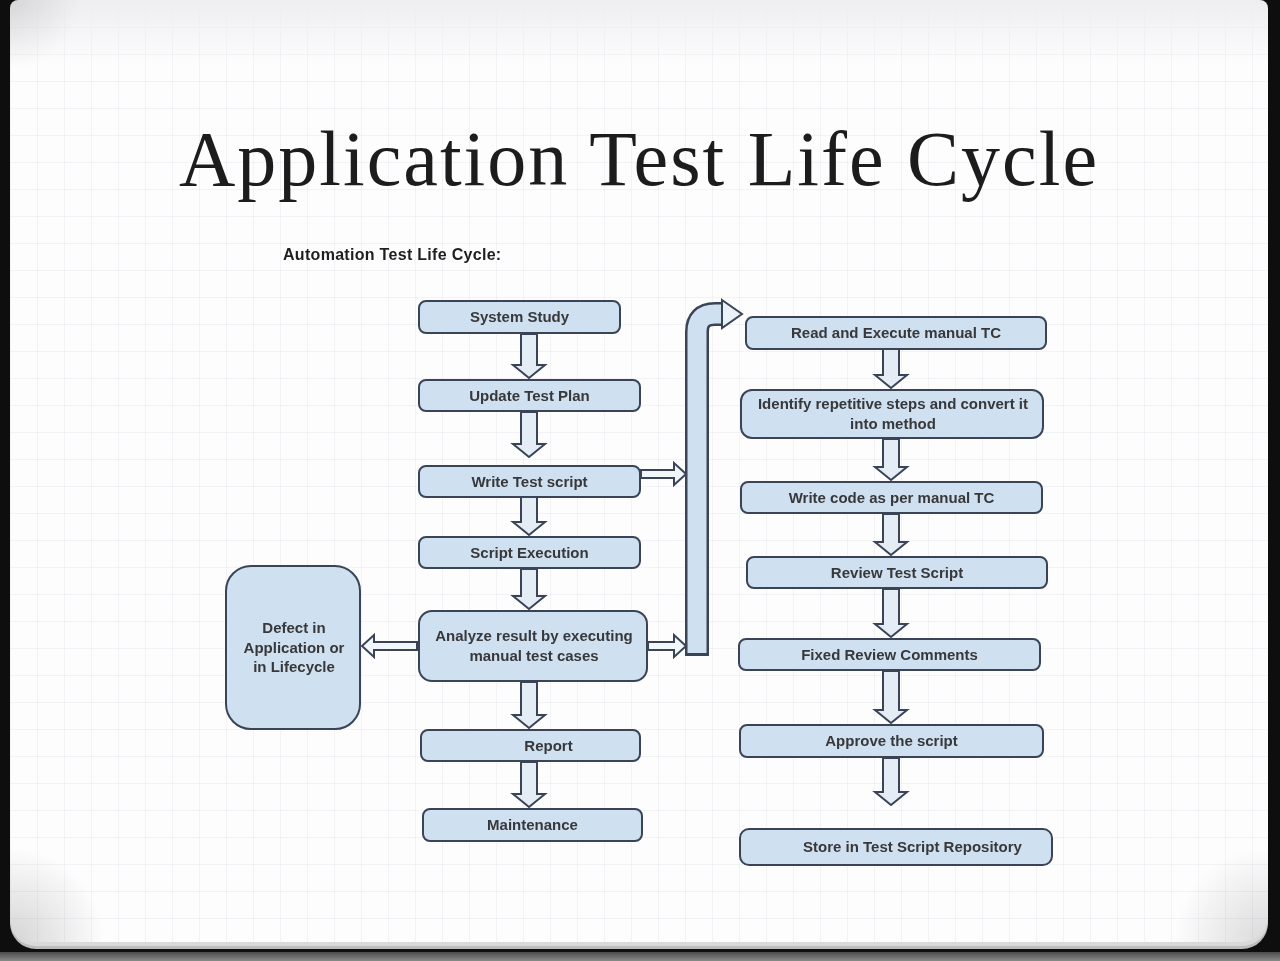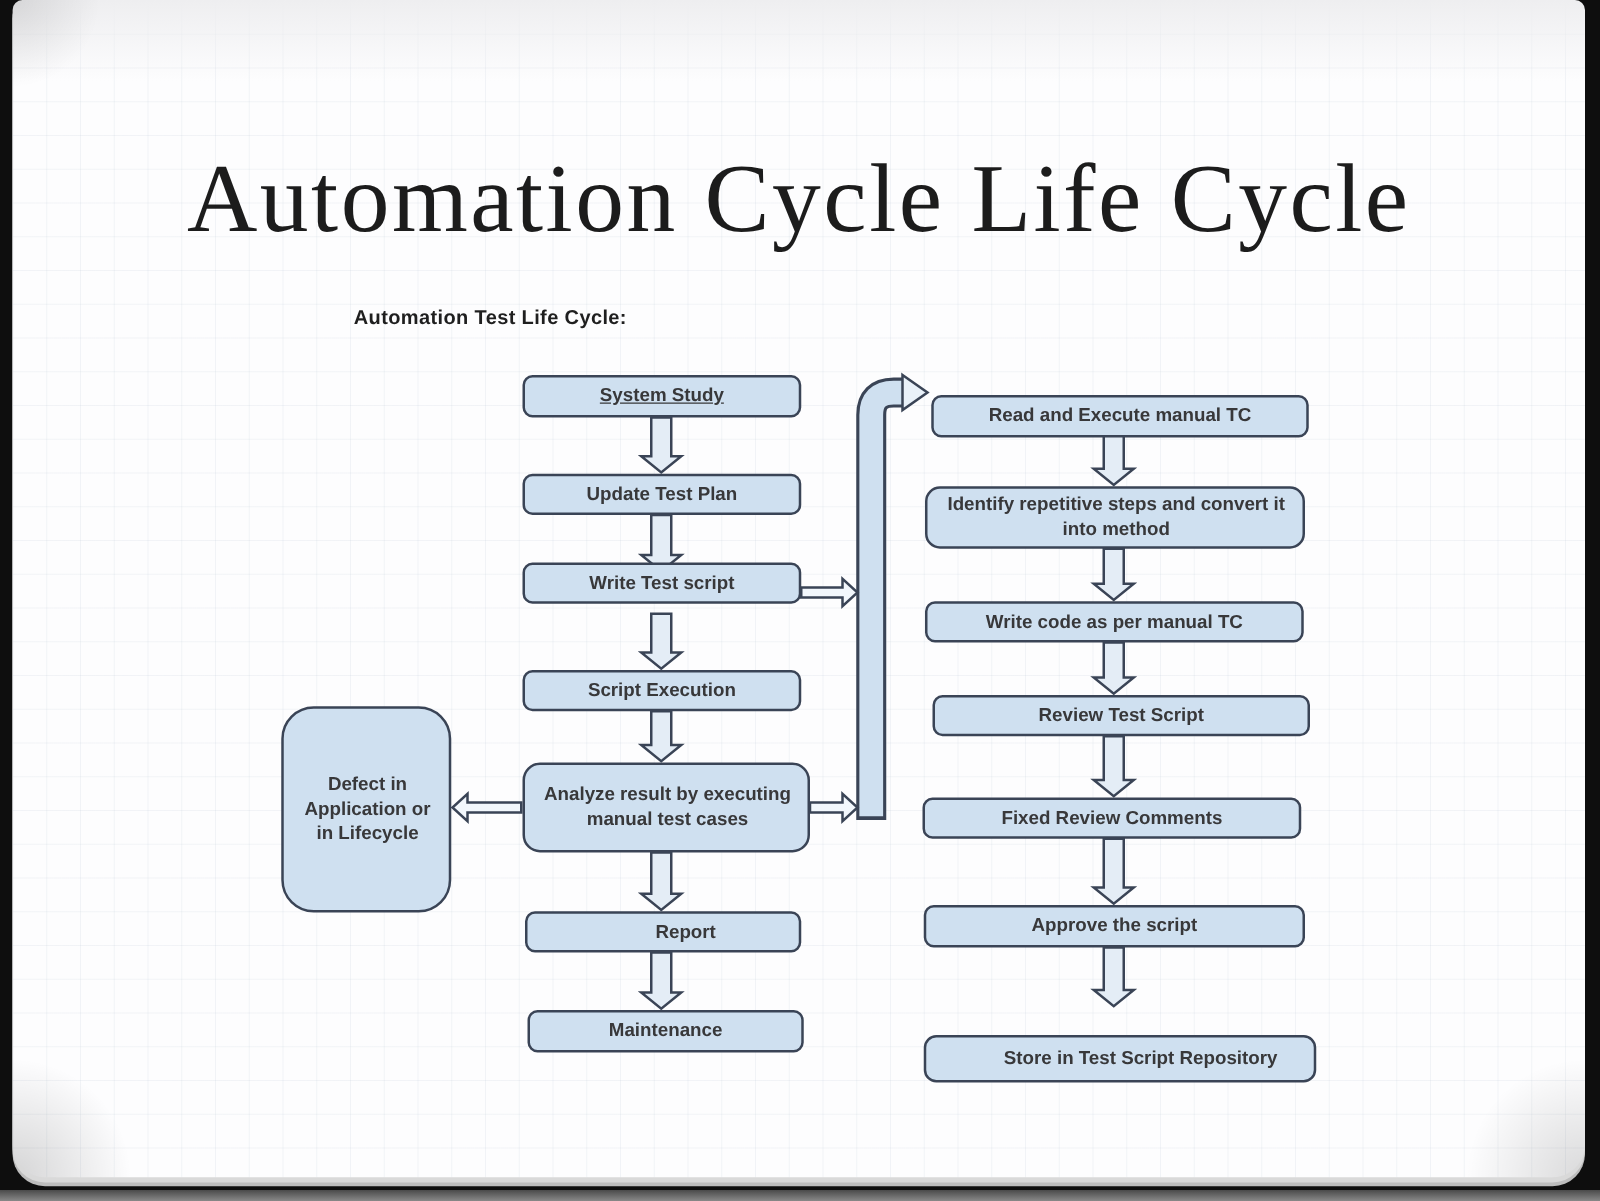--- a/index.html
+++ b/index.html
@@ -68,23 +68,23 @@
     color: #38383a;
     line-height: 1.32;
     padding: 2px 12px;
   }
   .fbox.left-align {
     justify-content: flex-start;
     text-align: center;
     padding-left: 14px;
   }
   
-  .lb1 { left: 408px; top: 300px; width: 223px; height: 34px; text-decoration: underline; }
+  .lb1 { left: 408px; top: 300px; width: 203px; height: 34px; }
   .lb2 { left: 408px; top: 379px; width: 223px; height: 33px; }
-  .lb3 { left: 408px; top: 450px; width: 223px; height: 33px; }
+  .lb3 { left: 408px; top: 465px; width: 223px; height: 33px; }
   .lb4 { left: 408px; top: 536px; width: 223px; height: 33px; }
   .lb5 { left: 408px; top: 610px; width: 230px; height: 72px; border-radius: 14px; }
   .lb6 { left: 410px; top: 729px; width: 221px; height: 33px; padding-left: 48px; }
   .lb7 { left: 412px; top: 808px; width: 221px; height: 34px; }
   
   .side-box {
     left: 215px; top: 565px; width: 136px; height: 165px;
     border-radius: 26px;
     padding-left: 16px;
   }
@@ -107,21 +107,21 @@
   .thinarrow  { fill: #f2f7fc; stroke: #3a4456; stroke-width: 2; stroke-linejoin: miter; }
   .pipe-outer { fill: none; stroke: #3a4456; stroke-width: 24; }
   .pipe-inner { fill: none; stroke: #cfe0f0; stroke-width: 19; }
   .pipe-head  { fill: #e9f1f9; stroke: #3a4456; stroke-width: 2; }
 </style>
 </head>
 <body>
 
 <div class="slide">
 
-  <div class="slide-title">Automation Cycle Life Cycle</div>
+  <div class="slide-title">Application Test Life Cycle</div>
   <div class="diagram-heading">Automation Test Life Cycle:</div>
 
   <svg class="connectors" viewBox="0 0 1258 942">
 
     <g>
       <path class="pipe-outer" d="M 687 656 L 687 332 Q 687 314 705 314 L 714 314"></path>
       <path class="pipe-inner" d="M 687 653 L 687 332 Q 687 314 705 314 L 714 314"></path>
       <polygon class="pipe-head" points="712,300 732,314 712,328"></polygon>
     </g>
 

